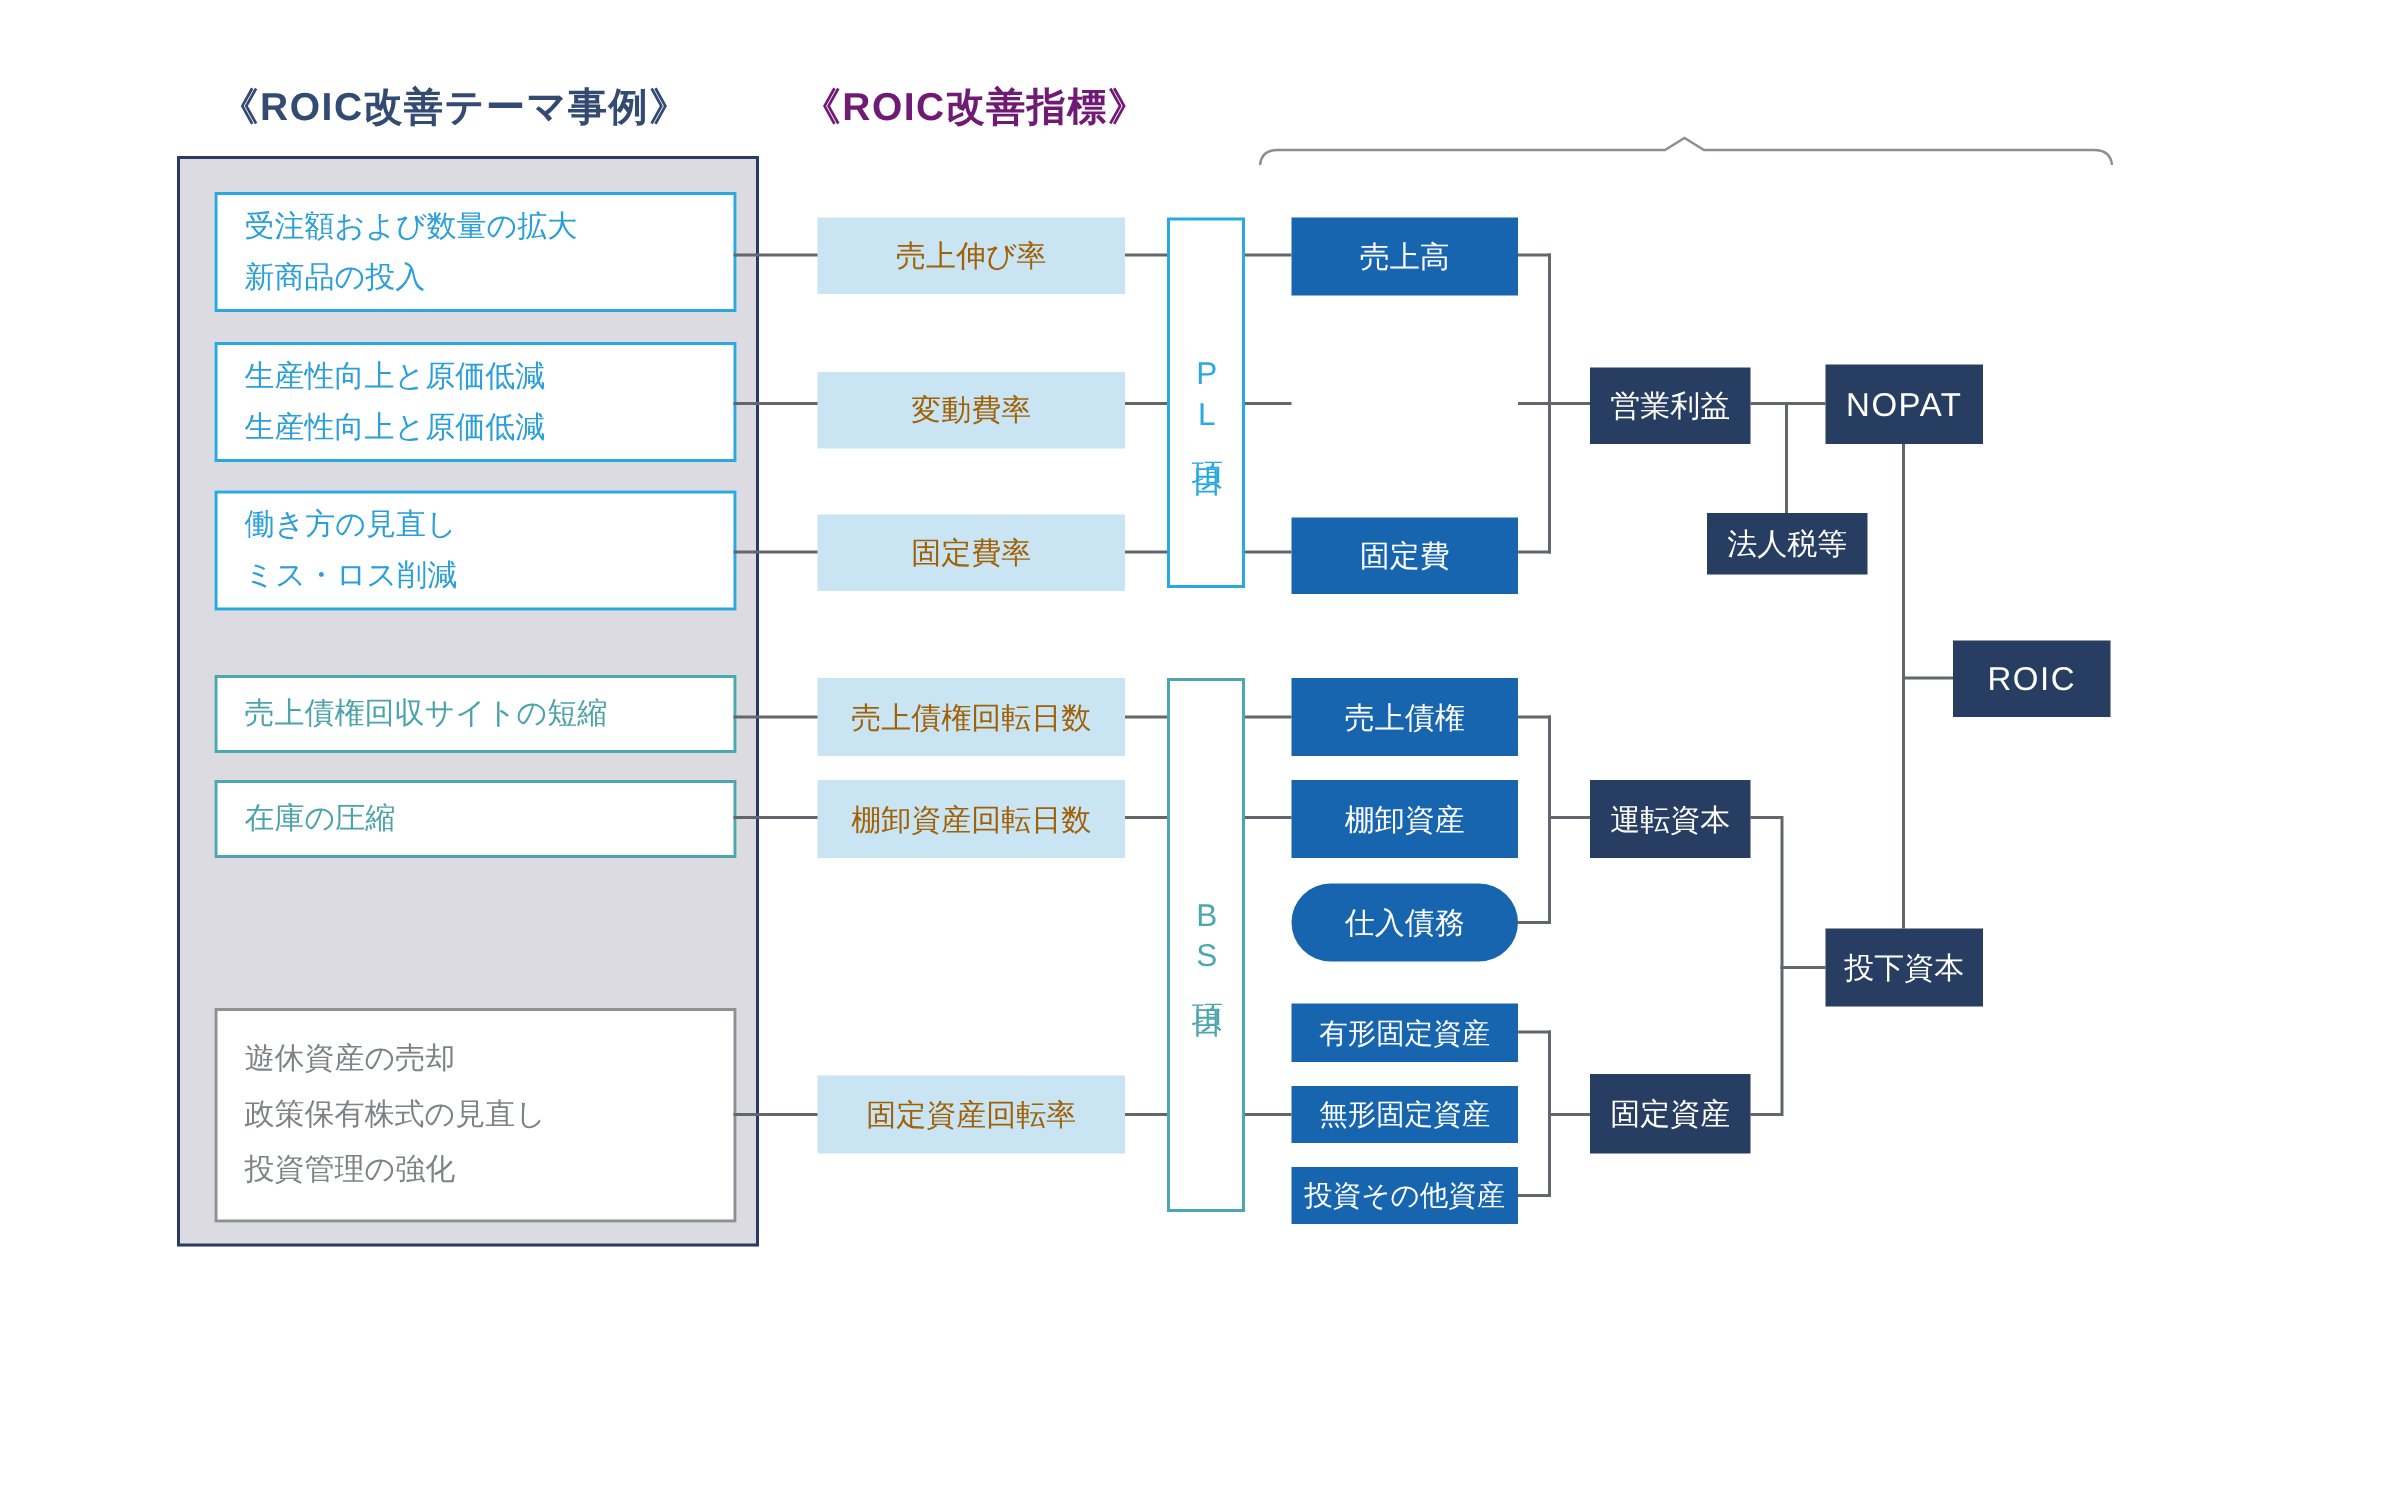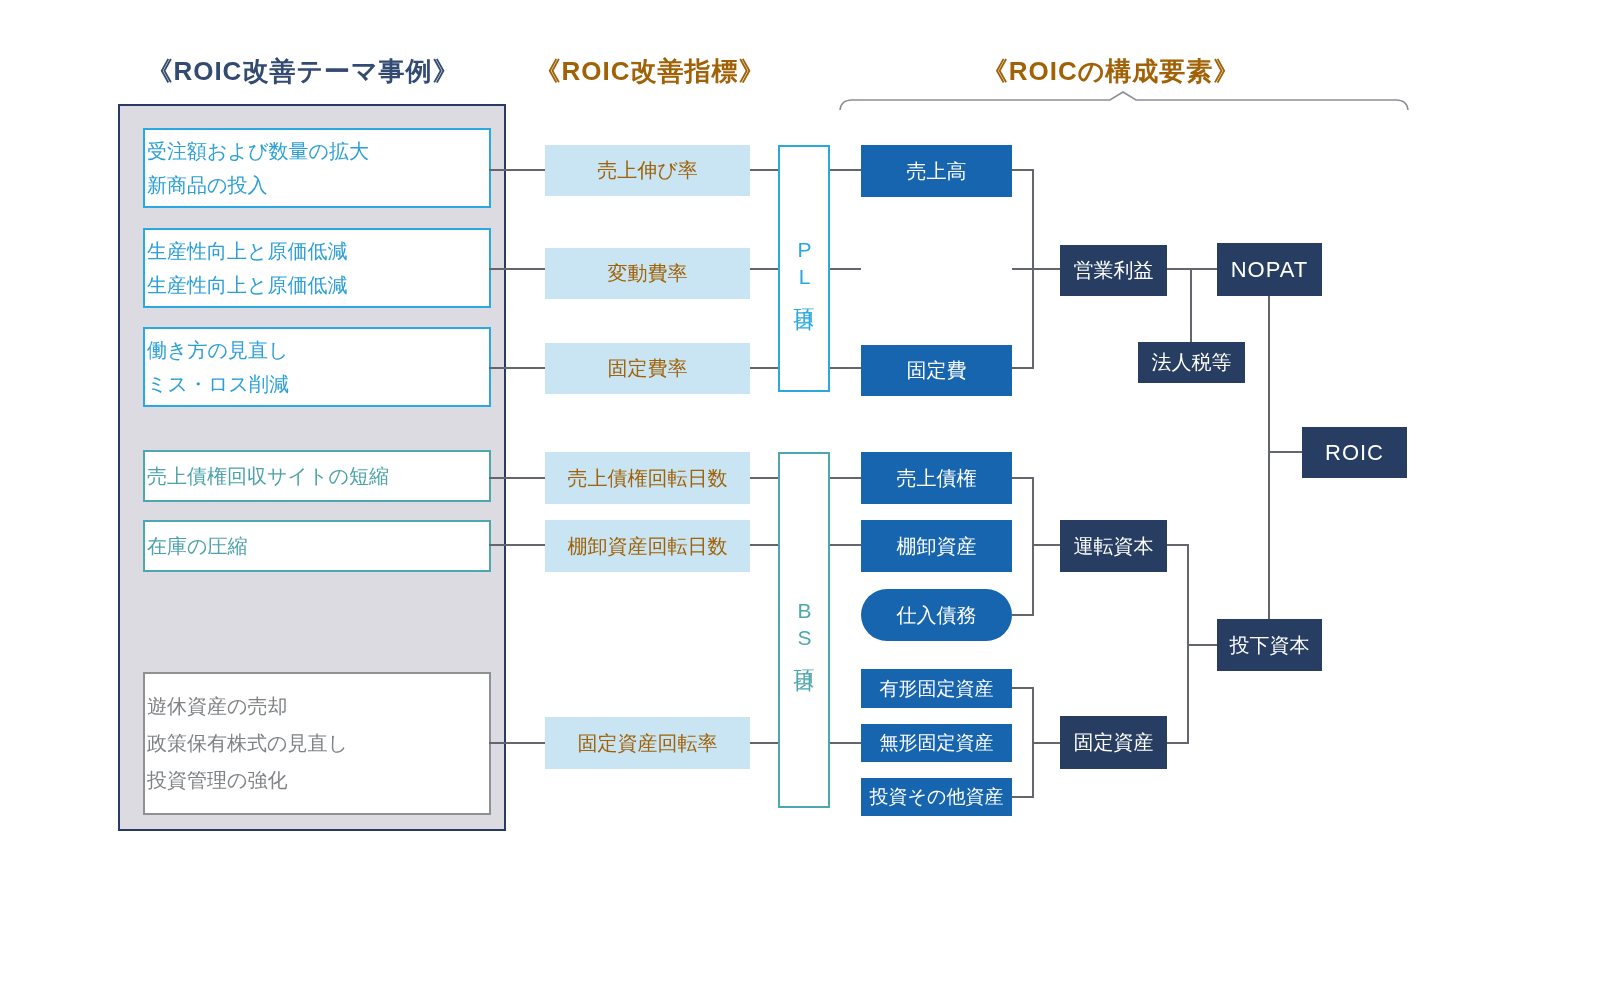--- a/index.html
+++ b/index.html
@@ -1,27 +1,27 @@
 <!DOCTYPE html>
 <html><head>
 <meta charset="utf-8">
 <style>
   html,body{margin:0;padding:0;background:#fff;}
   body{font-family:"Liberation Sans","DejaVu Sans",sans-serif;}
   #stage{position:relative;width:1600px;height:1000px;background:#ffffff;overflow:hidden;}
 
   .hdr{position:absolute;font-weight:bold;font-size:26px;letter-spacing:1px;text-align:center;white-space:nowrap;}
   .hdr1{color:#334a72;}
-  .hdr23{color:#a16207;}
+  .hdr23{color:#701a75;}
 
   .panel{position:absolute;left:118px;top:104px;width:388px;height:727px;
          background:#dcdbe1;border:2px solid #2b3a64;box-sizing:border-box;}
 
   .tbox{position:absolute;left:143px;width:348px;background:#ffffff;box-sizing:border-box;
-        display:flex;flex-direction:column;justify-content:center;padding-left:2px;
+        display:flex;flex-direction:column;justify-content:center;padding-left:18px;
         font-size:20px;}
   .tbox.pl{border:2px solid #29a9e0;color:#2a9fd8;}
   .tbox.bs{border:2px solid #4da7ae;color:#4da3ab;}
   .tbox.gr{border:2px solid #8e9193;color:#7f8285;}
   .tbox span{display:block;line-height:34px;}
   .tbox.gr span{line-height:37px;}
 
   .mbox{position:absolute;left:545px;width:205px;background:#c9e5f4;color:#a16207;
         display:flex;align-items:center;justify-content:center;font-size:20px;}
 
@@ -43,21 +43,20 @@
 
   .brace{position:absolute;left:838px;top:86px;width:572px;height:28px;}
 </style>
 </head>
 <body>
 
 <div id="stage">
 
   <div class="hdr hdr1" style="left:108px;top:54px;width:390px;">《ROIC改善テーマ事例》</div>
   <div class="hdr hdr23" style="left:500px;top:54px;width:300px;">《ROIC改善指標》</div>
-  <div class="hdr hdr23" style="left:961px;top:54px;width:300px;">《ROICの構成要素》</div>
 
   <svg class="brace" viewBox="0 0 572 28">
     <path d="M2,24 Q3,14 14,14 L272,14 L285,6 L298,14 L558,14 Q569,14 570,24" fill="none" stroke="#8a8f94" stroke-width="1.6"></path>
   </svg>
 
   <div class="panel"></div>
 
   <div class="tbox pl" style="top:128px;height:80px;">
     <span>受注額および数量の拡大</span>
     <span>新商品の投入</span>

